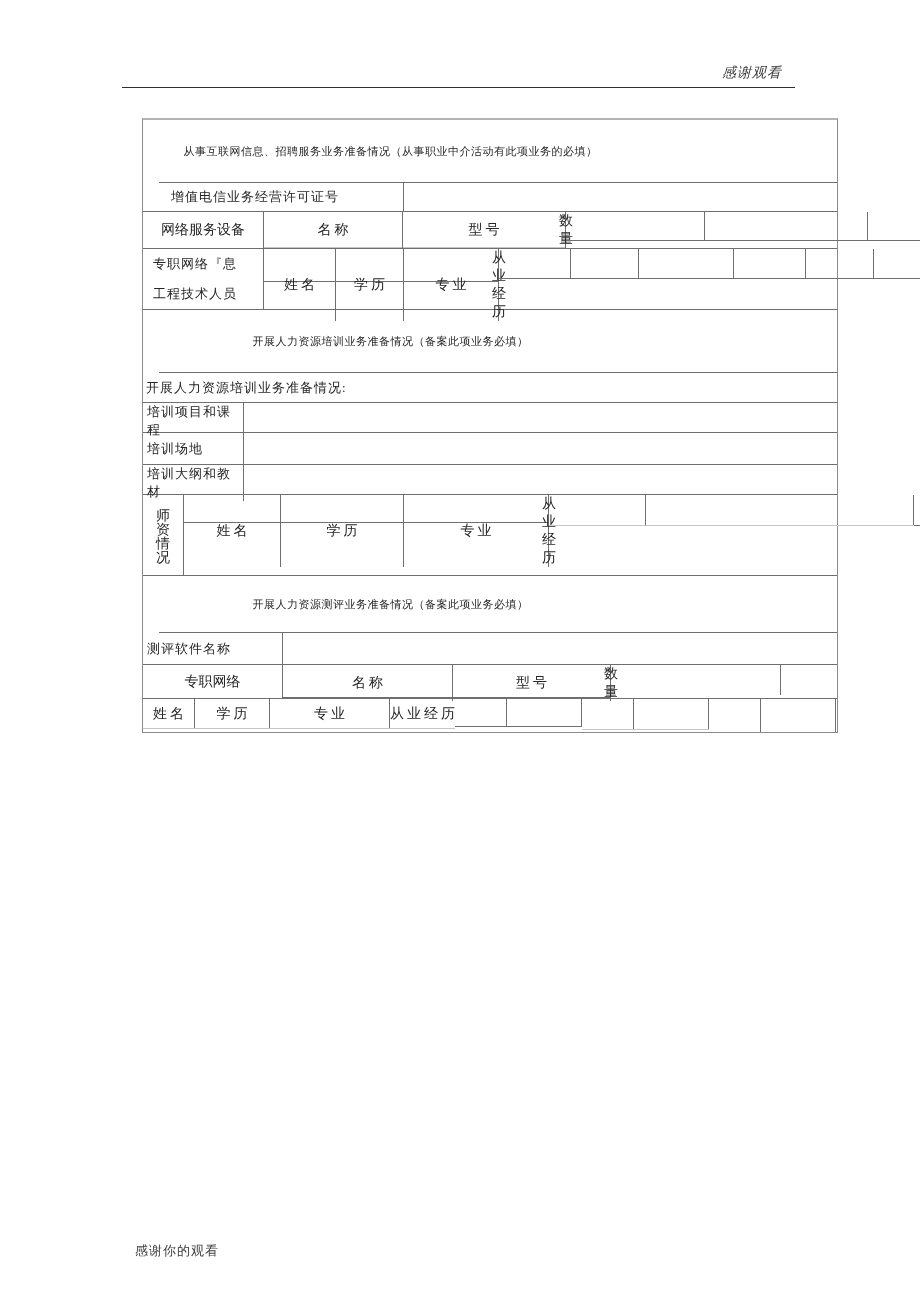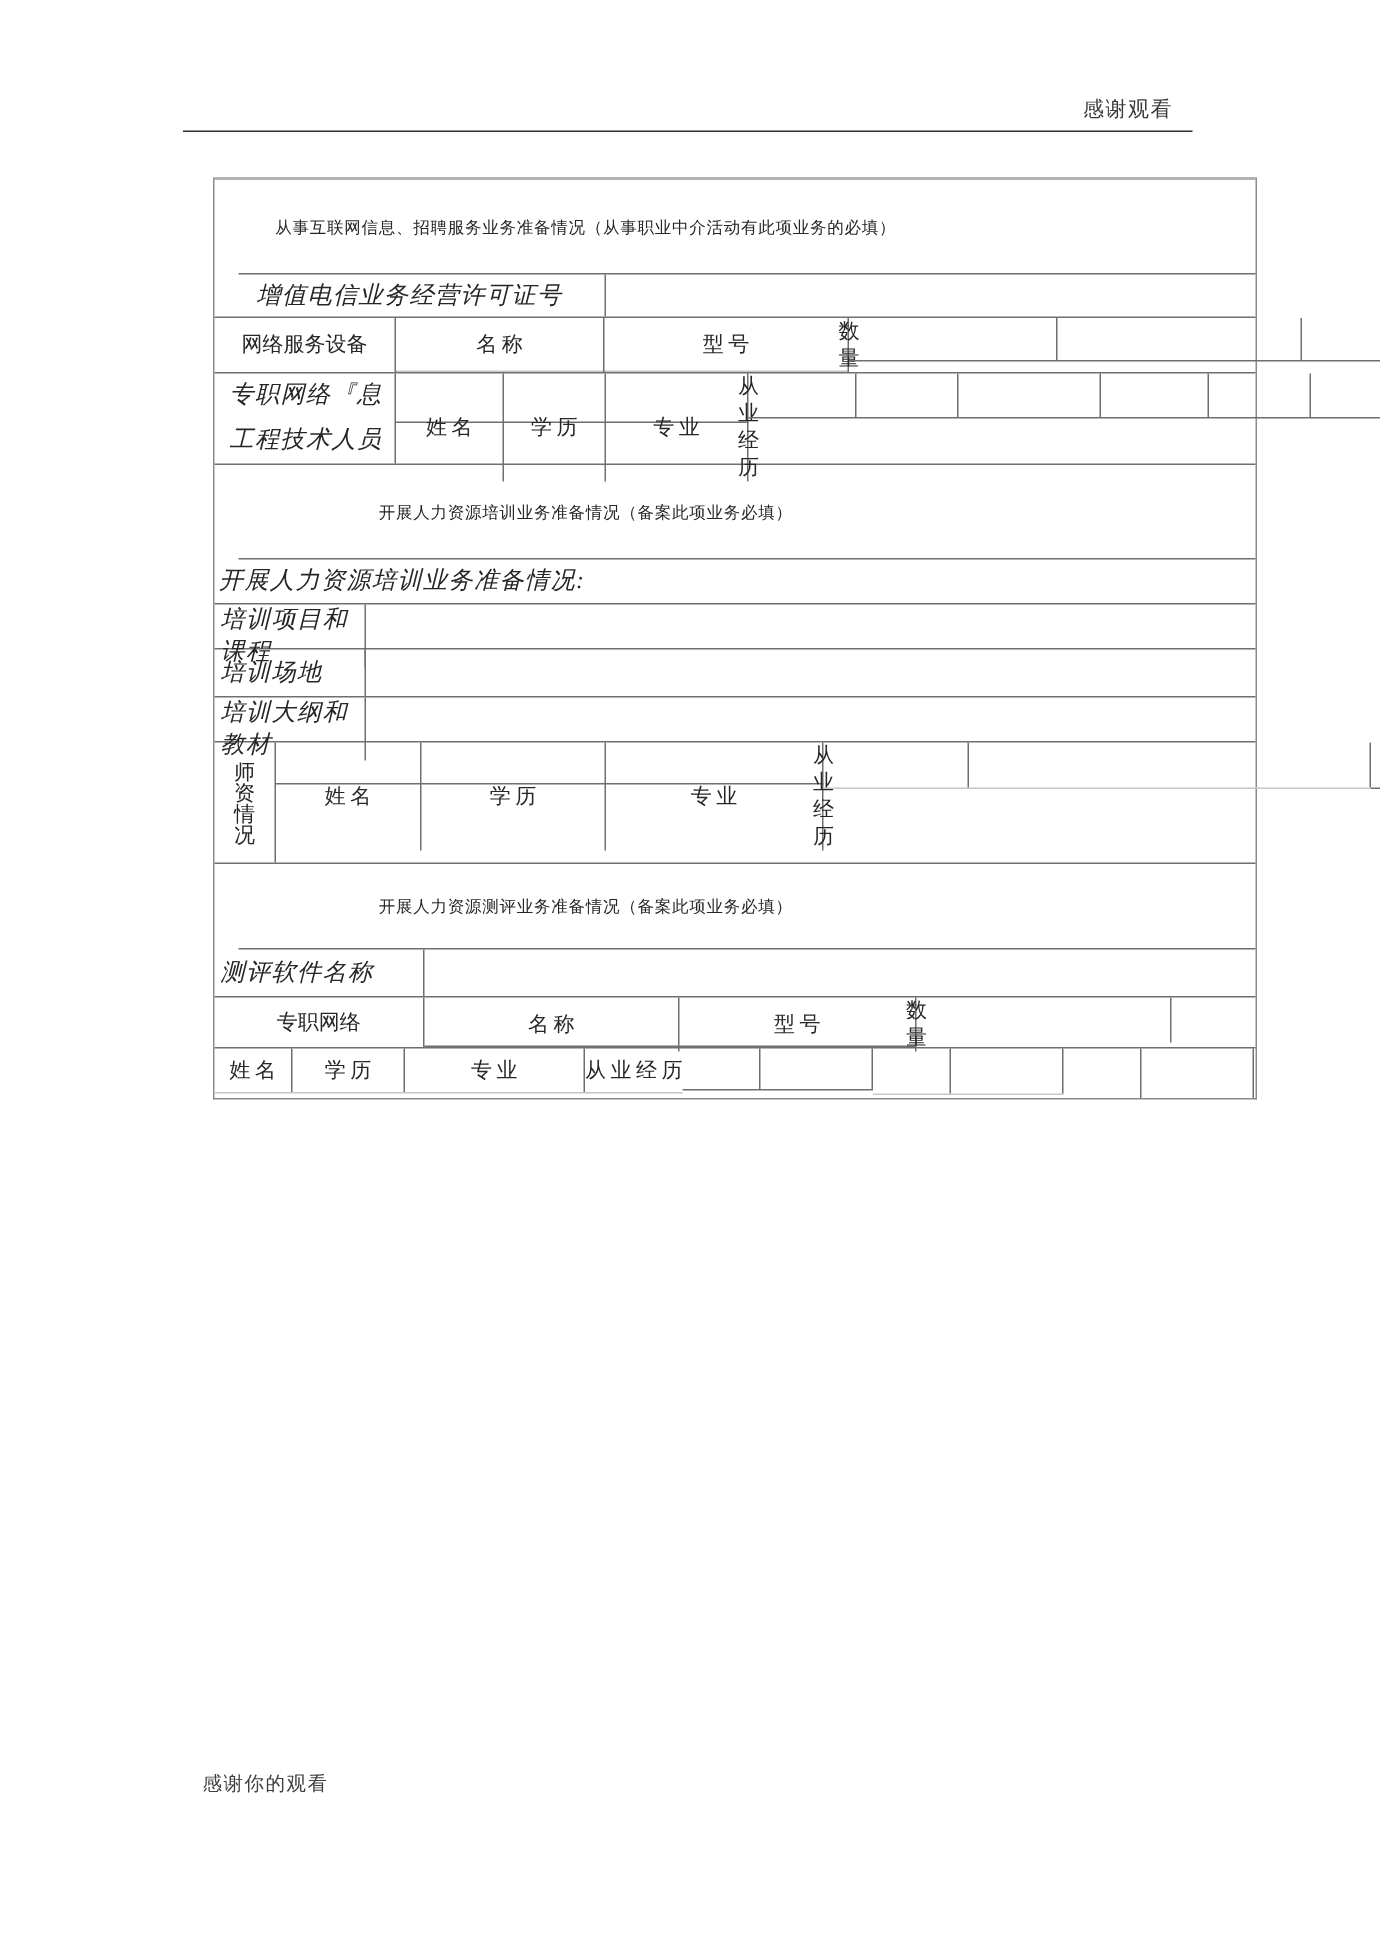--- a/index.html
+++ b/index.html
@@ -7,23 +7,23 @@
     --bd-light:#c6c6c6;  
     --ink:#262626;       
   }
   *{box-sizing:border-box;margin:0;padding:0;}
   html,body{background:#ffffff;}
   .page{
     position:relative;width:920px;height:1303px;background:#ffffff;overflow:hidden;
     font-family:"Liberation Serif","DejaVu Serif",serif;color:var(--ink);
   }
   
-  .top-note{position:absolute;top:64px;left:722px;font-size:14px;letter-spacing:1px;color:#3a3a3a;}
+  .top-note{position:absolute;top:64px;left:722px;font-size:14px;letter-spacing:1px;color:#3a3a3a;font-style:italic;}
   .top-rule{position:absolute;top:87px;left:122px;width:673px;height:1px;background:#2f2f2f;}
-  .bottom-note{position:absolute;top:1180px;left:135px;font-size:13px;letter-spacing:1px;color:#3e3e3e;}
+  .bottom-note{position:absolute;top:1242px;left:135px;font-size:13px;letter-spacing:1px;color:#3e3e3e;}
 
   
   .doc-table{
     position:absolute;left:142px;top:118px;width:696px;
     border:1px solid #8c8c8c;border-top:2px solid #b3b3b3;
     display:flex;flex-direction:column;font-size:14px;
   }
   .trow{border-bottom:1px solid var(--bd);display:flex;align-items:center;}
   .sect{border-bottom:1px solid var(--bd);display:flex;align-items:stretch;}
   .sect:last-child,.trow:last-child{border-bottom:none;}
@@ -56,21 +56,21 @@
   .g-train{grid-template-columns:101px 1fr;}
   .g4b-h{grid-template-columns:97px 123px 145px 1fr;} 
   .g4b-d{grid-template-columns:97px 268px 1fr;}       
   .g-soft{grid-template-columns:140px 1fr;}
   .g3c{grid-template-columns:170px 158px 1fr;}     
   .g4c-h{grid-template-columns:52px 75px 120px 1fr;}  
   .g4c-d{grid-template-columns:52px 75px 1fr;}        
 
   .pl4{padding-left:4px;} .pl28{padding-left:28px;letter-spacing:3px;}
   .note-row{padding-left:3px;letter-spacing:1px;}
-  .lbl-sm{letter-spacing:1px;font-size:16px;font-style:italic;}
+  .lbl-sm{letter-spacing:1px;font-size:13px;}
 </style>
 </head>
 <body>
 
 <div class="page">
 
   <div class="top-note">感谢观看</div>
   <div class="top-rule"></div>
 
   <div class="doc-table">

